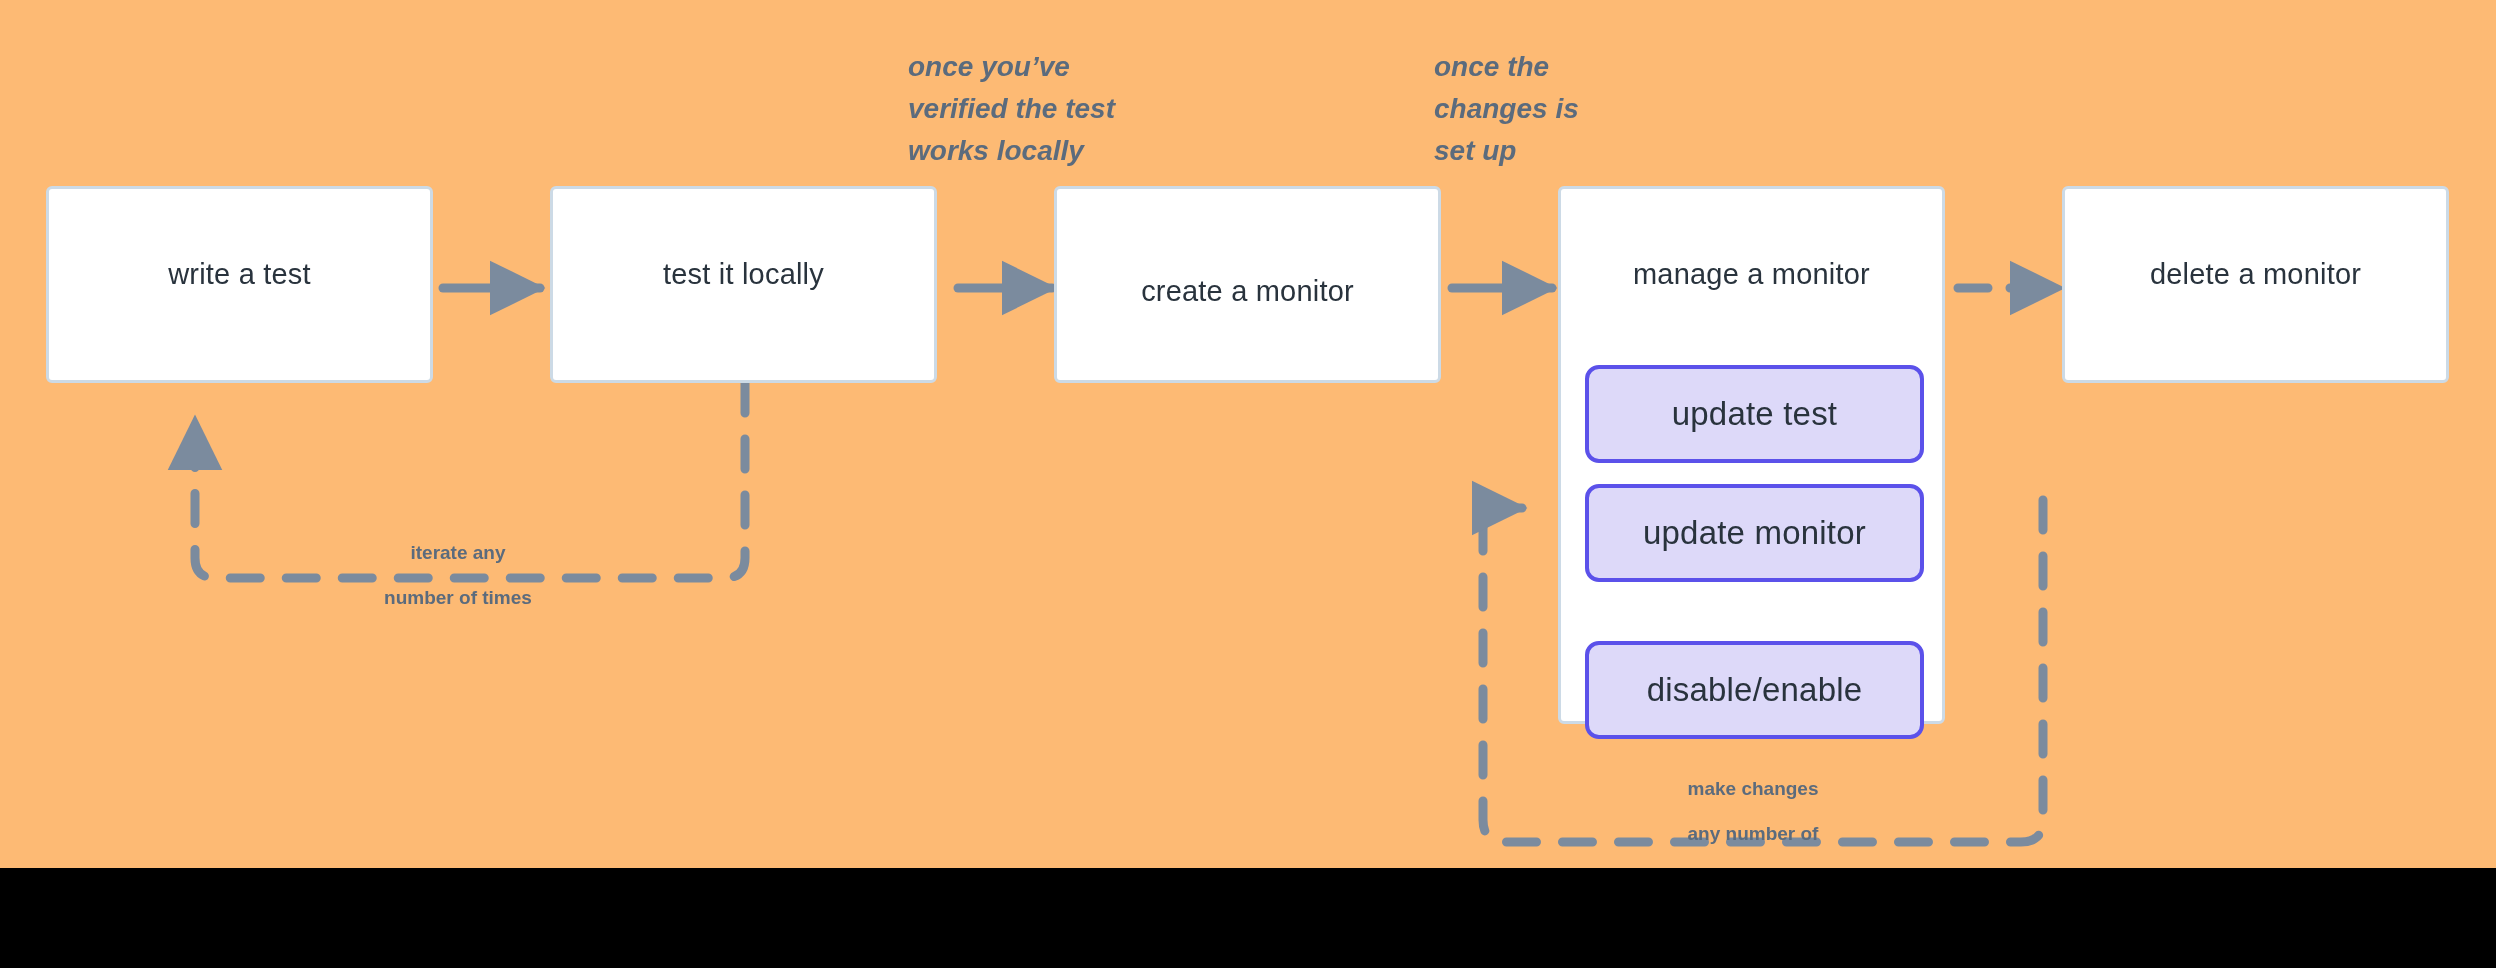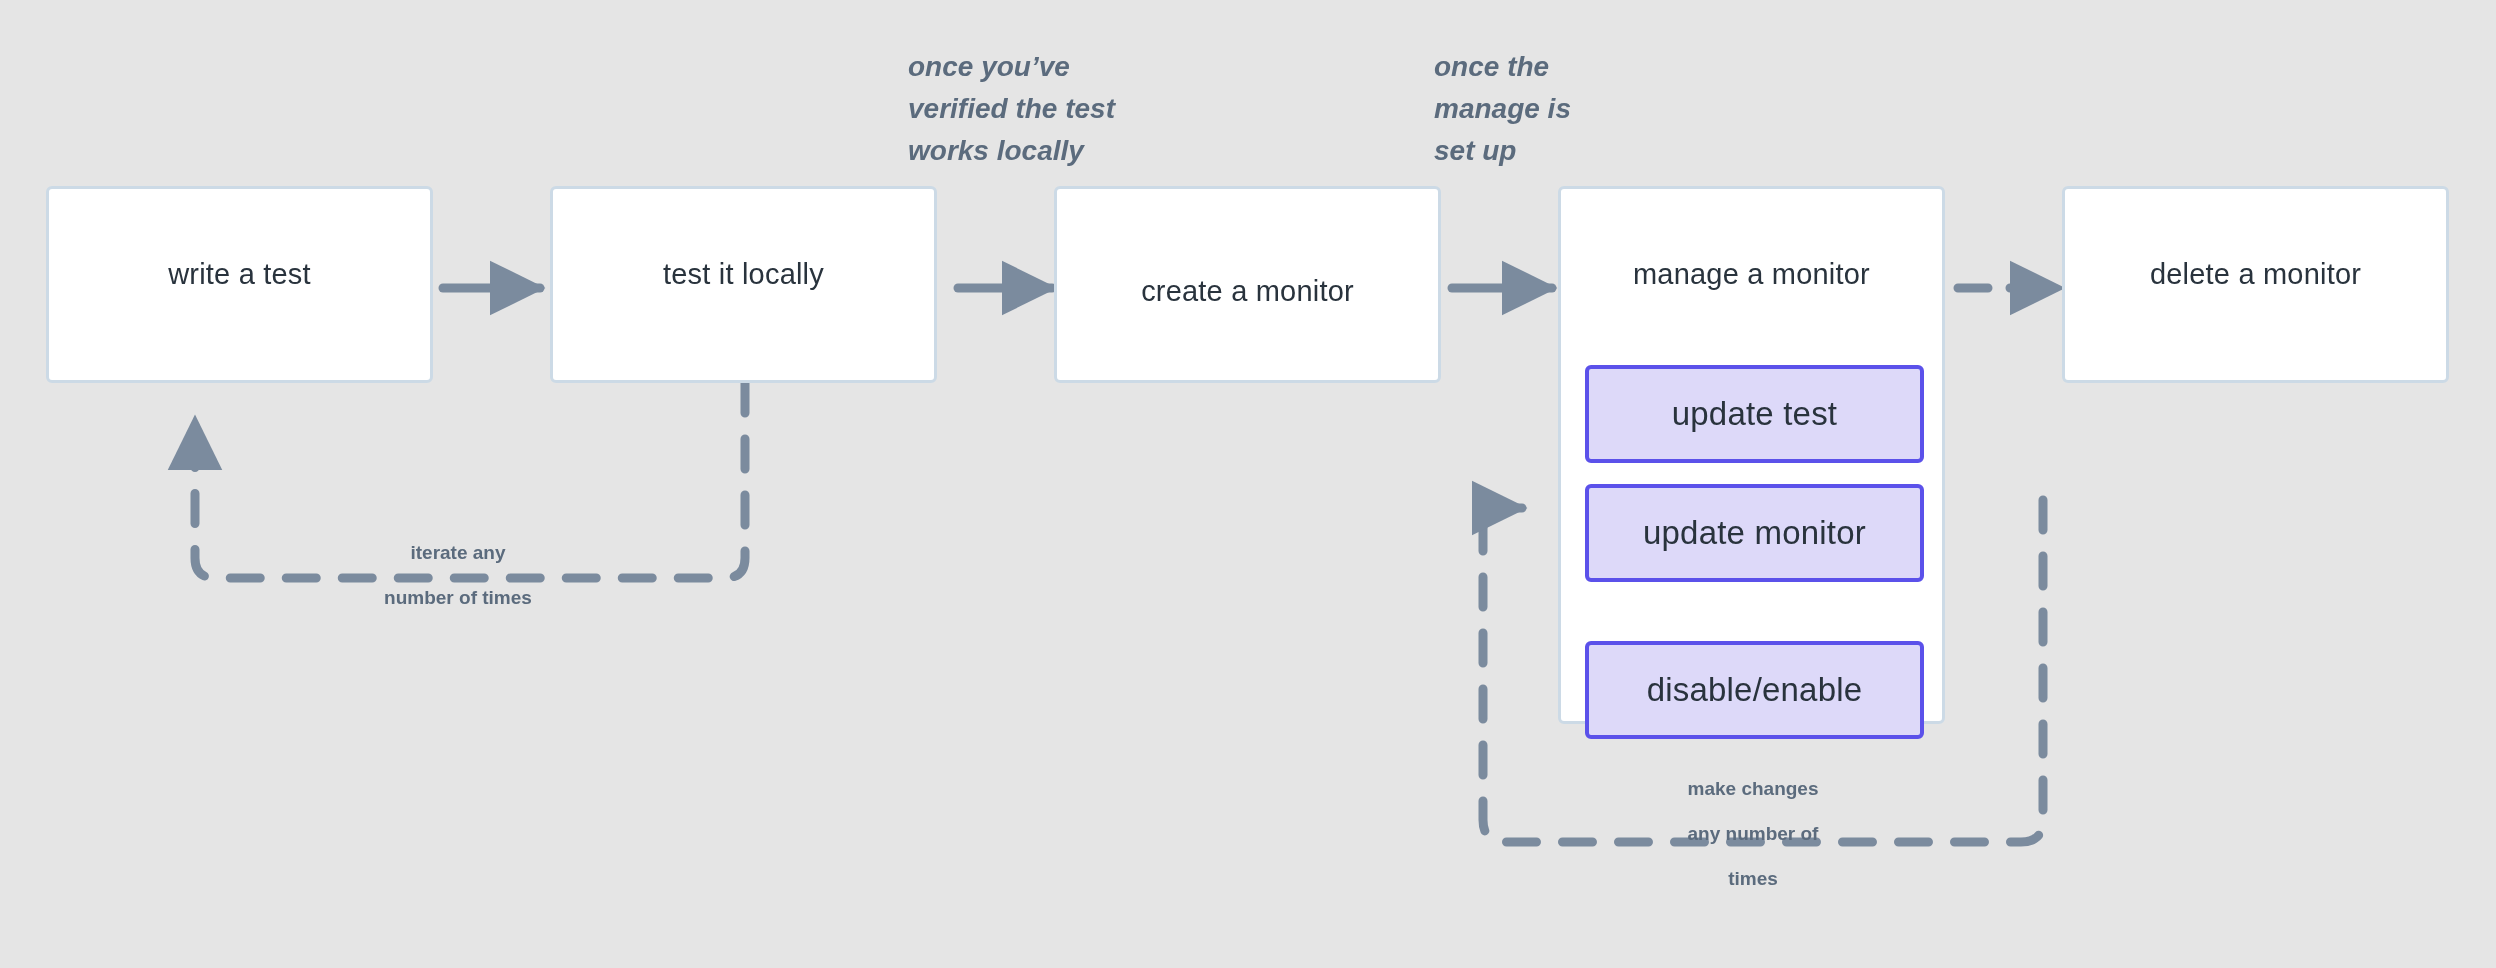--- a/index.html
+++ b/index.html
@@ -6,22 +6,22 @@
     margin: 0;
     padding: 0;
     background: #000000;
   }
   body {
     font-family: "Liberation Sans", sans-serif;
   }
   #canvas {
     position: relative;
     width: 2496px;
-    height: 968px;
-    background: #e5e5e5;
+    height: 868px;
+    background: #fdba74;
     overflow: hidden;
   }
   svg.layer {
     position: absolute;
     left: 0;
     top: 0;
     width: 2496px;
     height: 968px;
     pointer-events: none;
   }
@@ -39,21 +39,21 @@
     text-align: center;
     color: #29333d;
     font-size: 29px;
     font-weight: 400;
     letter-spacing: 0.2px;
   }
   .sub-box {
     position: absolute;
     background: #ddd9f9;
     border: 4px solid #5b51ea;
-    border-radius: 6px;
+    border-radius: 14px;
     box-sizing: border-box;
     display: flex;
     align-items: center;
     justify-content: center;
     color: #29333d;
     font-size: 33px;
     letter-spacing: 0.2px;
   }
   .note {
     position: absolute;
@@ -112,21 +112,21 @@
     <g>
       <path d="M 2043 500 L 2043 820 Q 2043 842 2021 842 L 1505 842 Q 1483 842 1483 820 L 1483 530 Q 1483 508 1505 508 L 1522 508" fill="none" stroke="#7b8b9e" stroke-width="9" stroke-linecap="round" stroke-dasharray="30 26" marker-end="url(#arrowR)"></path>
     </g>
   </svg>
 
   <div class="note" style="left:908px; top:46px; width:260px;">once you’ve
 verified the test
 works locally</div>
 
   <div class="note" style="left:1434px; top:46px; width:230px;">once the
-manage is
+changes is
 set up</div>
 
   <div class="node-box" style="left:46px; top:186px; width:387px; height:197px;">
     <div class="node-label" style="top:69px;">write a test</div>
   </div>
 
   <div class="node-box" style="left:550px; top:186px; width:387px; height:197px;">
     <div class="node-label" style="top:69px;">test it locally</div>
   </div>
 

